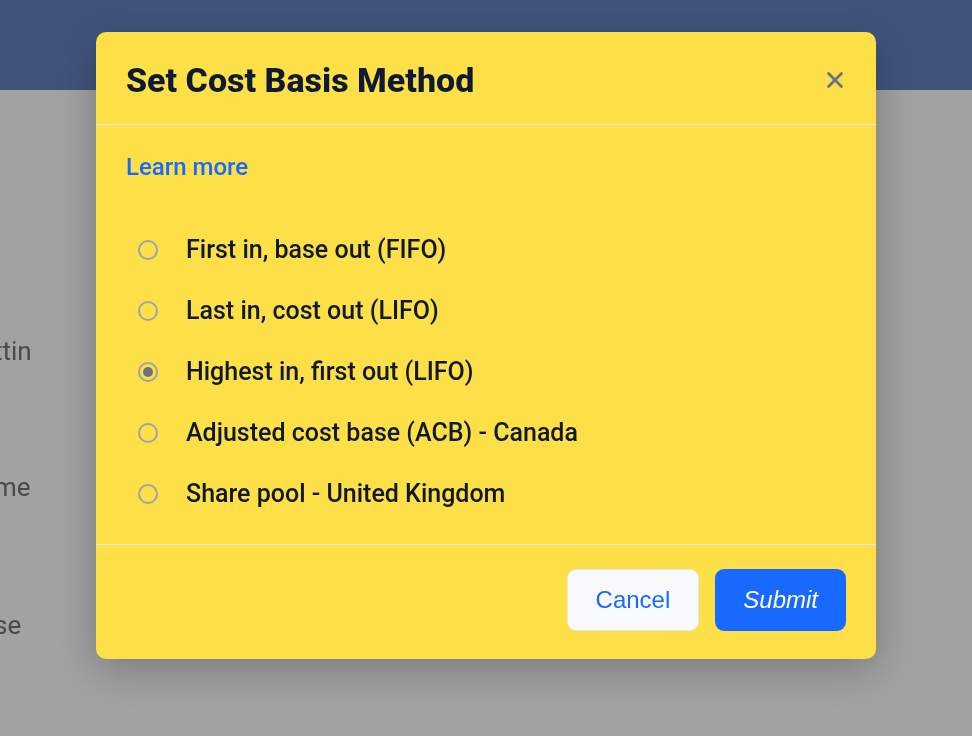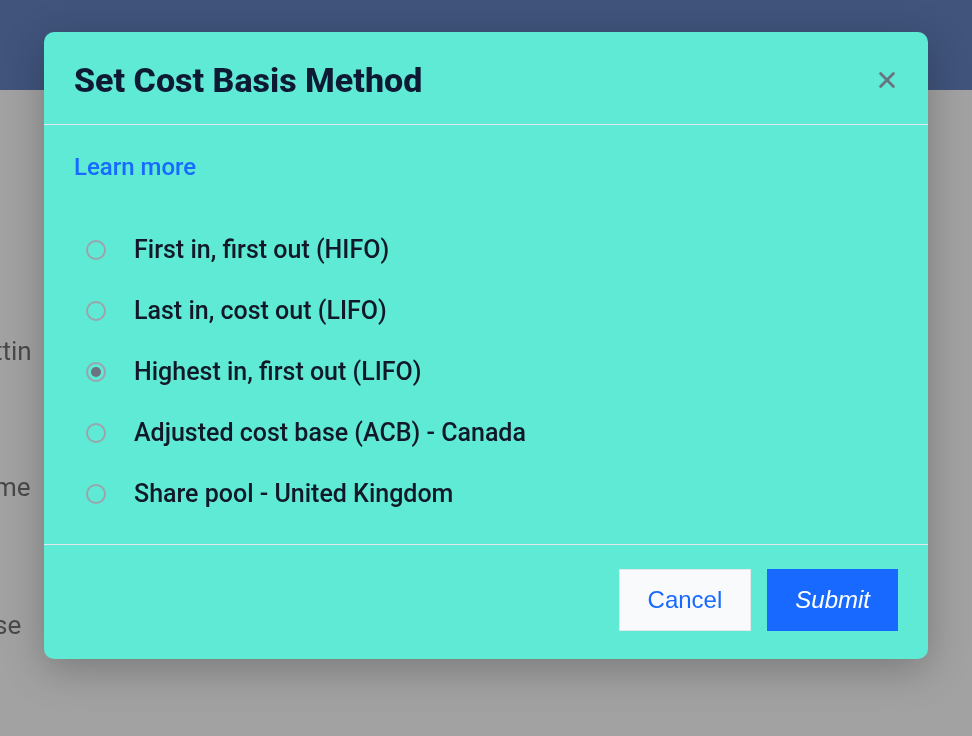--- a/index.html
+++ b/index.html
@@ -48,22 +48,22 @@
     }
     .overlay {
       position: absolute;
       inset: 0;
       background: rgba(100,100,100,0.6);
       display: flex;
       align-items: flex-start;
       justify-content: center;
     }
     .modal {
-      background: #5eead4;
-      width: 884px;
+      background: #fde047;
+      width: 780px;
       margin-top: 32px;
       border-radius: 10px;
       box-shadow: 0 10px 40px rgba(0,0,0,0.25);
       overflow: hidden;
     }
     .modal-header {
       display: flex;
       align-items: center;
       justify-content: space-between;
       padding: 28px 30px 24px 30px;
@@ -127,21 +127,21 @@
       border-top: 1px solid #e5e7eb;
       padding: 24px 30px 28px 30px;
       display: flex;
       justify-content: flex-end;
       gap: 16px;
     }
     .btn {
       font-size: 24px;
       font-weight: 500;
       padding: 16px 28px;
-      border-radius: 0;
+      border-radius: 9px;
       cursor: pointer;
       border: none;
     }
     .btn-cancel {
       background: #f9fafb;
       color: #1769ff;
       border: 1px solid #e5e7eb;
     }
     .btn-submit {
       background: #1769ff;
@@ -189,21 +189,21 @@
       <svg class="close-icon" viewBox="0 0 24 24" fill="none" stroke="#6b7280" stroke-width="3" stroke-linecap="round">
           <line x1="5" y1="5" x2="19" y2="19"></line>
           <line x1="19" y1="5" x2="5" y2="19"></line>
         </svg>
     </div>
     <div class="modal-body">
       <a class="learn-link">Learn more</a>
       <div class="options">
         <label class="option-row">
           <span class="radio-outer"></span>
-          <span class="option-label">First in, first out (HIFO)</span>
+          <span class="option-label">First in, base out (FIFO)</span>
         </label>
         <label class="option-row">
           <span class="radio-outer"></span>
           <span class="option-label">Last in, cost out (LIFO)</span>
         </label>
         <label class="option-row">
           <span class="radio-outer">
               <span class="radio-inner"></span>
             </span>
           <span class="option-label">Highest in, first out (LIFO)</span>

